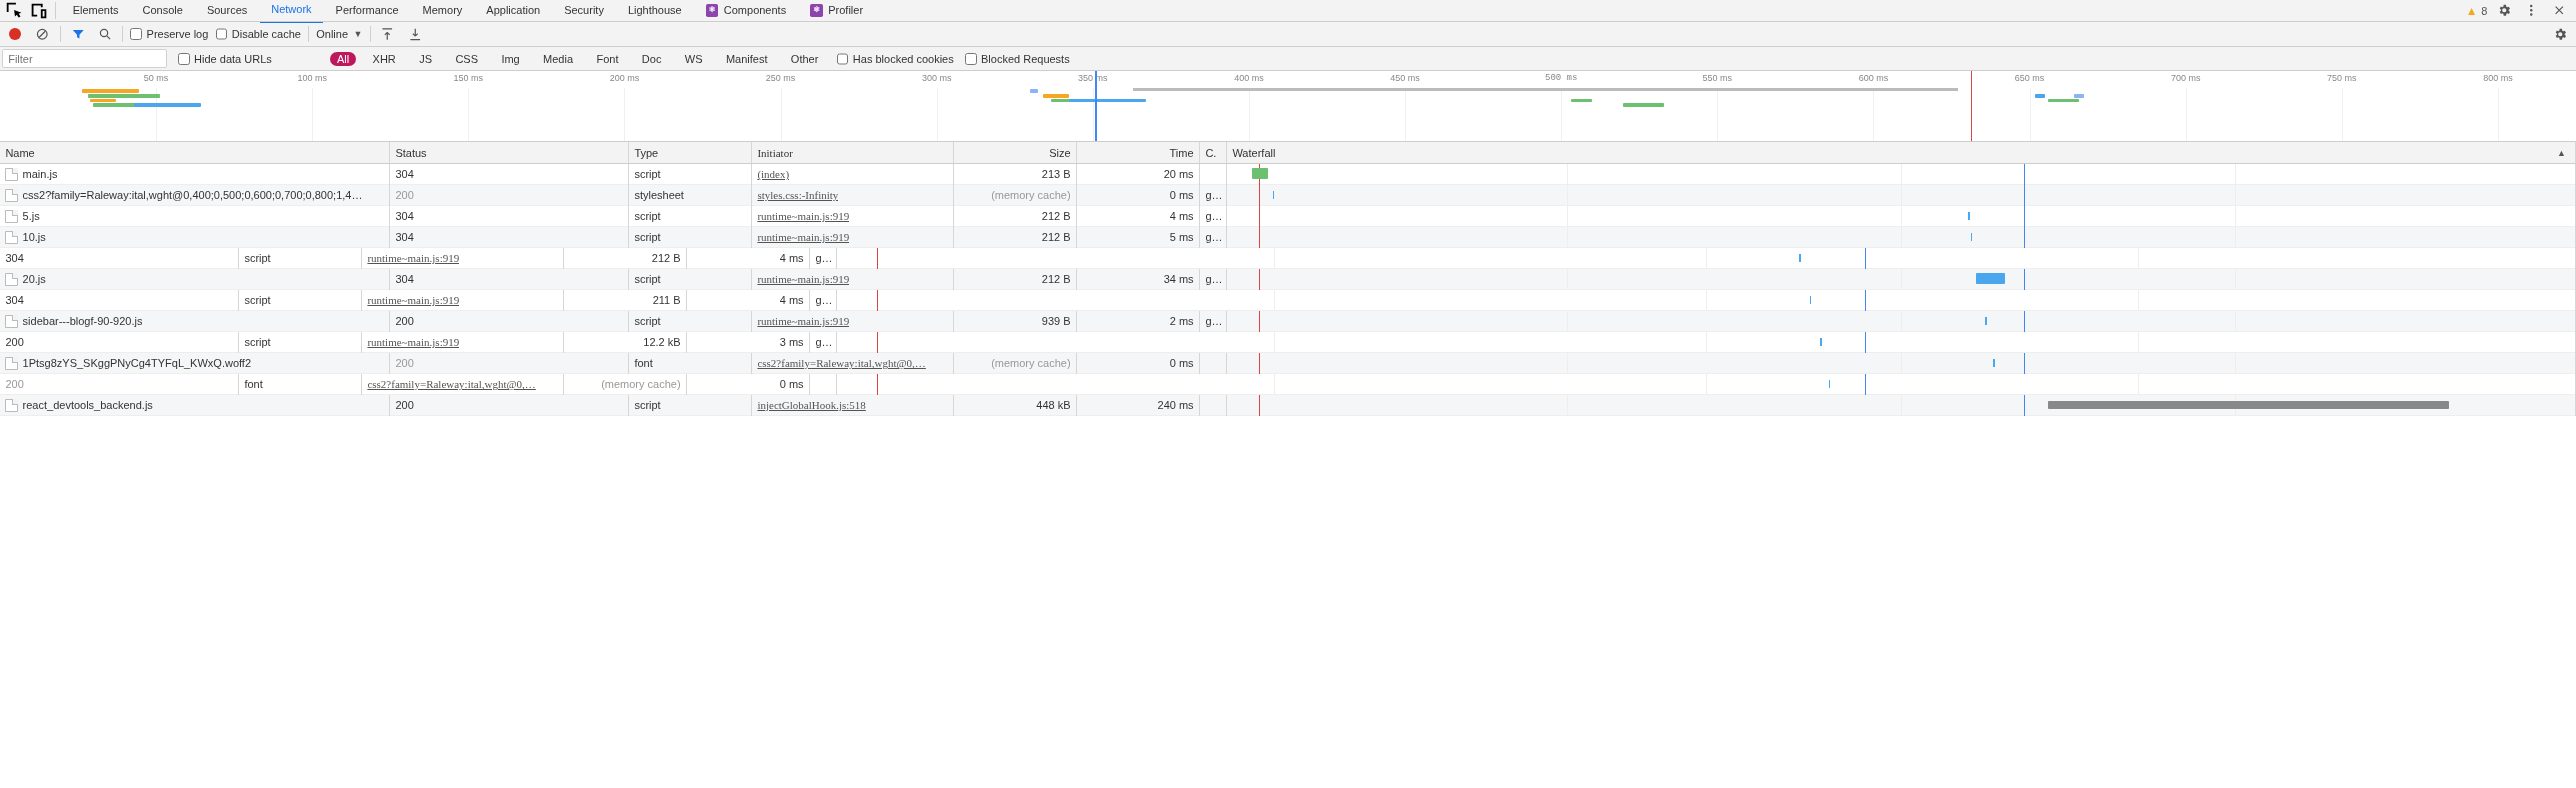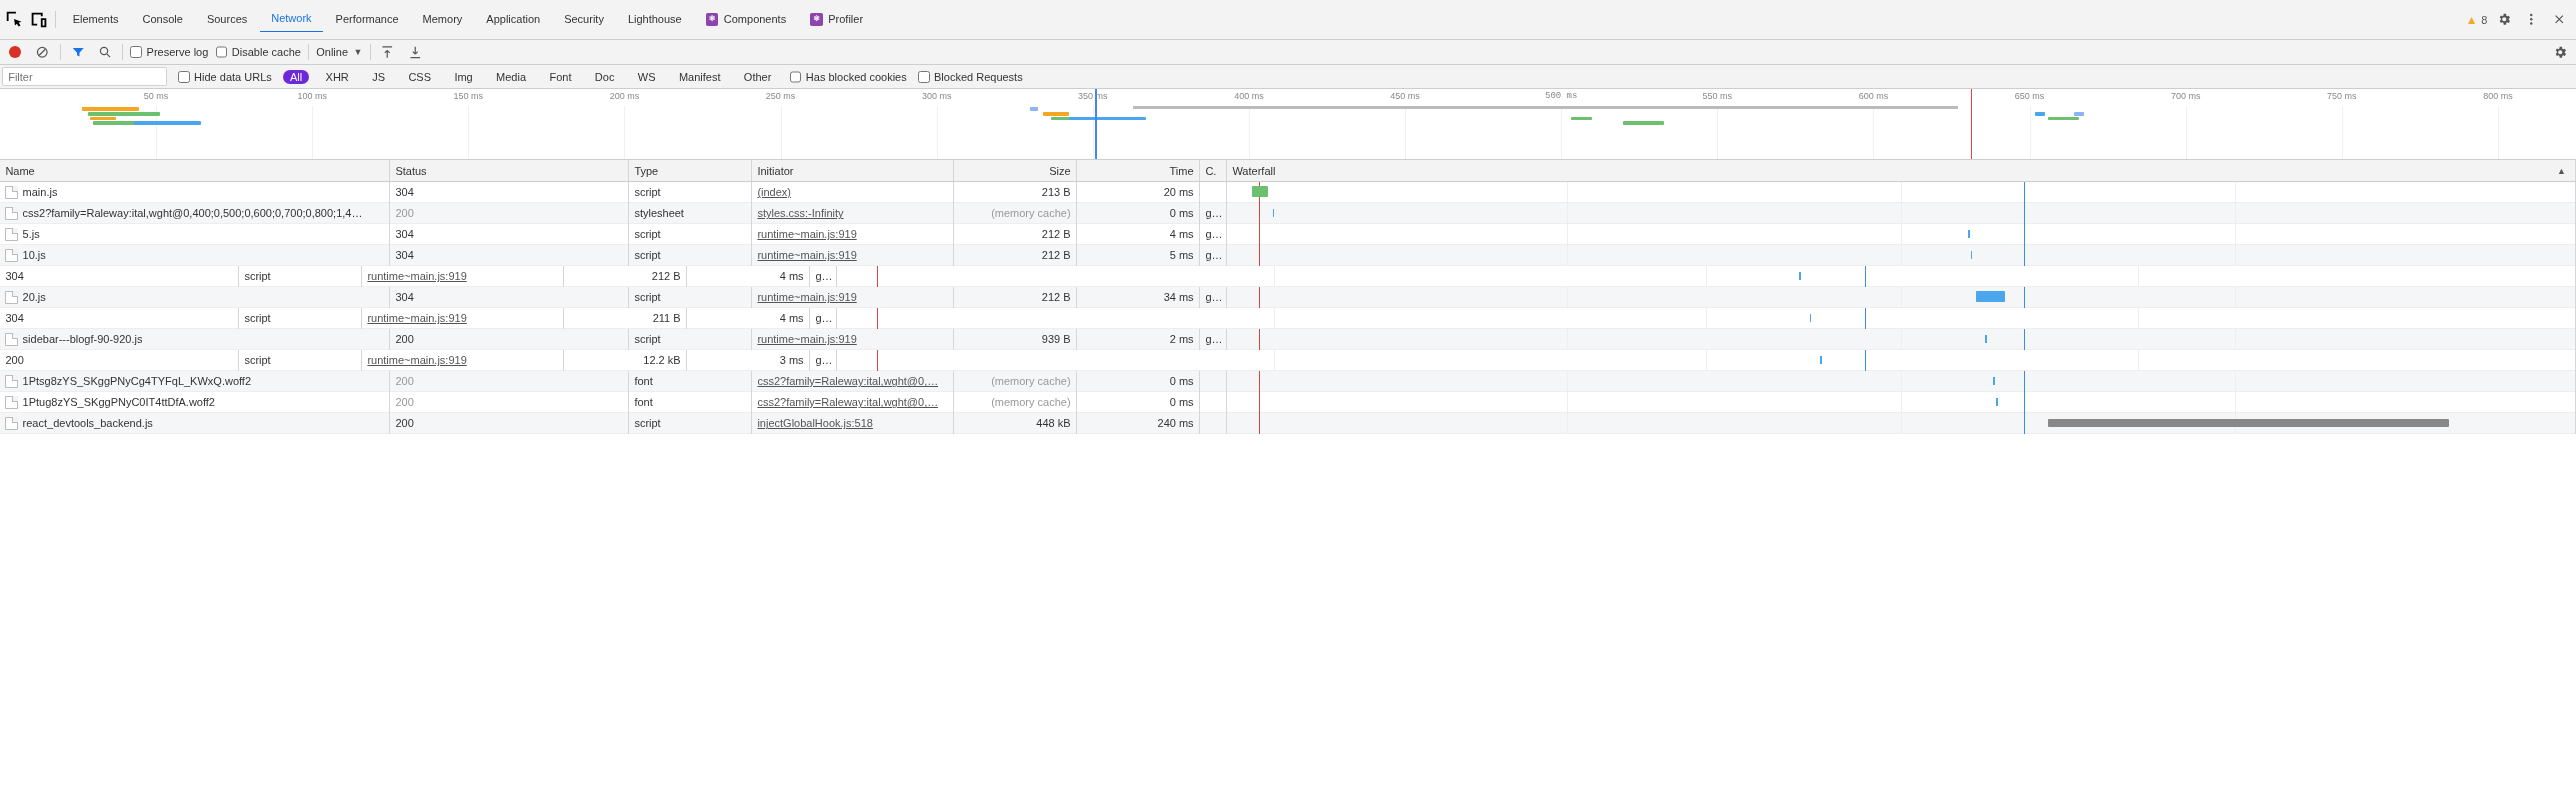--- a/index.html
+++ b/index.html
@@ -6,21 +6,21 @@
 body {
   font-family: "Helvetica Neue", Arial, sans-serif;
   font-size: 11px;
   color: #333;
   background: #fff;
   user-select: none;
 }
 
 
 .tabstrip {
-  height: 40px;
+  height: 22px;
   display: flex;
   align-items: center;
   background: #f3f3f3;
   border-bottom: 0.9px solid #cdcdcd;
   padding: 0 3.6px;
   gap: 2px;
 }
 .tabstrip .left-icon {
   width: 22px; height: 22px;
   display:flex;align-items:center;justify-content:center;
@@ -81,21 +81,21 @@
 .filter-input {
   flex:0 0 165px;
   height:19px;
   background:#fff;border:0.9px solid #d0d0d0;border-radius:1.8px;
   padding:0 5.4px;color:#888;font-size:11px;
 }
 .type-filters{display:flex;align-items:center;gap:9px;}
 .type-pill{
   padding:0.9px 7.2px;border-radius:7.2px;color:#333;cursor:default;
 }
-.type-pill.active{background:#6d28d9;color:#fff;}
+.type-pill.active{background:#be185d;color:#fff;margin-left:47px;}
 
 
 .overview {
   position:relative;height:71px;background:#fff;border-bottom:0.9px solid #cdcdcd;
 }
 .ov-ticks { position:absolute;top:0;left:0;right:0;height:16.3px;text-align:right; }
 .ov-tick { position:absolute;top:1.8px;font-size:9px;color:#888;transform:translateX(-50%); white-space:nowrap;}
 .ov-grid { position:absolute;top:0;bottom:0;width:0.9px;background:#f0f0f0; }
 .ov-body { position:absolute;top:16.3px;left:0;right:0;bottom:0; }
 .ov-bar { position:absolute;height:3.6px;border-radius:0.9px; }
@@ -108,21 +108,21 @@
 .nettable .headrow {
   display:flex;height:22px;background:#f3f3f3;border-bottom:0.9px solid #cdcdcd;
 }
 .nettable .col {
   border-right:0.9px solid #d6d6d6;padding:0 5.4px;display:flex;align-items:center;
   overflow:hidden;white-space:nowrap;text-overflow:ellipsis;
 }
 .col-name{flex:0 0 390px;}
 .col-status{flex:0 0 239px;}
 .col-type{flex:0 0 123px;}
-.col-initiator{flex:0 0 202px;}
+.col-initiator{flex:0 0 202px;font-family:Liberation Serif, serif;}
 .col-size{flex:0 0 123px;justify-content:flex-end;}
 .col-time{flex:0 0 123px;justify-content:flex-end;}
 .col-c{flex:0 0 27px;}
 .col-wf{flex:1;position:relative;}
 .headrow .col-wf{justify-content:space-between;}
 .sort-arrow{color:#555;font-size:9px;margin-right:3.6px;}
 
 .nettable .scrollbody{overflow:hidden auto; max-height: 253px;}
 .nettable .row {
   display:flex;height:21px;border-bottom:0.9px solid #eee;align-items:center;
@@ -605,24 +605,20 @@
             <div class="wf-grid" style="left: 25%;"></div>
             <div class="wf-grid" style="left: 50%;"></div>
             <div class="wf-grid" style="left: 75%;"></div>
             <div class="wf-redline" style="left: 2%;"></div>
             <div class="wf-blueline" style="left: 59.2%;"></div>
             <div class="wf-tick" style="left: 56.9%; background: rgb(74, 167, 238);"></div>
           </div>
         </div>
       </div>
       <div class="row">
-        <div class="col col-name">
-          <span class="file-icon"></span>
-          <span class="ellipsis">1Ptug8zYS_SKggPNyC0IT4ttDfA.woff2</span>
-        </div>
         <div class="col col-status status-muted">200</div>
         <div class="col col-type">font</div>
         <div class="col col-initiator">
           <span class="initiator-link ellipsis">css2?family=Raleway:ital,wght@0,…</span>
         </div>
         <div class="col col-size muted">(memory cache)</div>
         <div class="col col-time">0 ms</div>
         <div class="col col-c">
           <span class="ellipsis"></span>
         </div>

